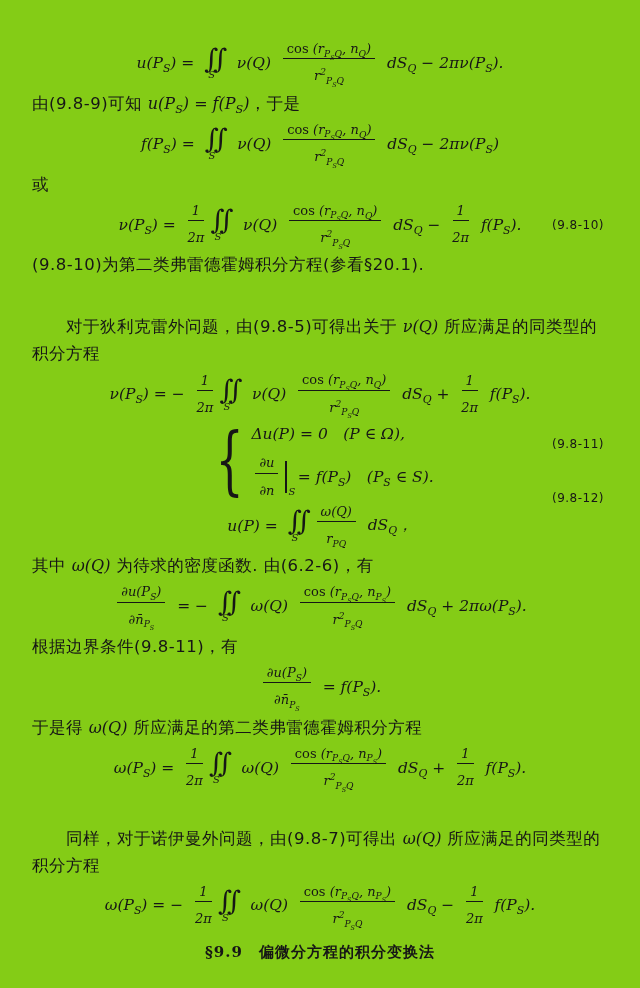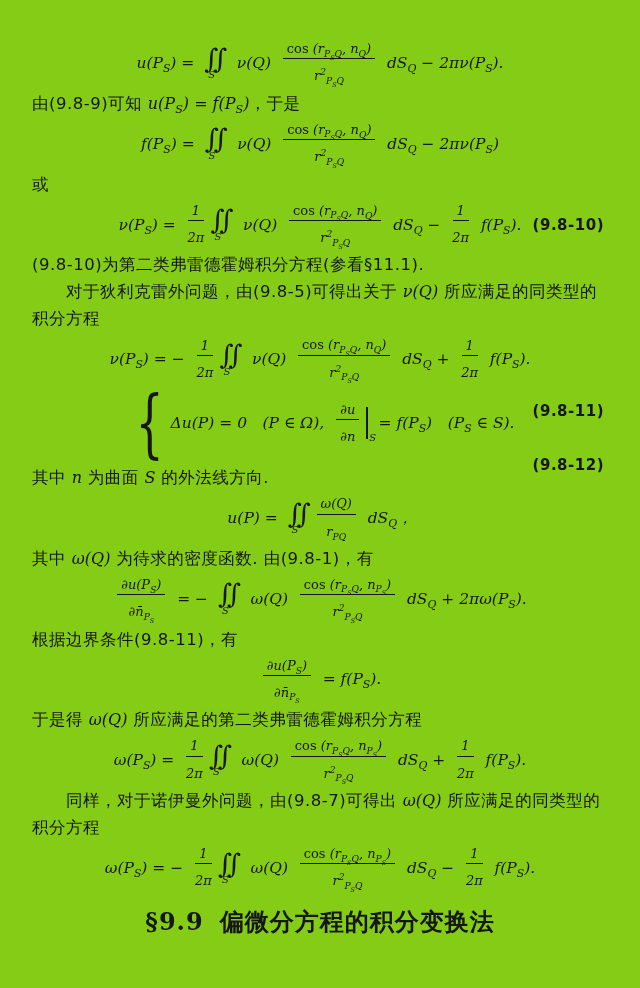--- a/index.html
+++ b/index.html
@@ -9,45 +9,45 @@
     padding:36px 32px 0 32px;overflow:hidden;
     font-family:"DejaVu Sans","Liberation Sans",sans-serif;
   }
   .cn{font-family:"DejaVu Sans","Liberation Sans",sans-serif;font-style:normal;text-align:right;}
   .bold{font-weight:bold;}
   .math,.mrun{font-family:"DejaVu Serif","Liberation Serif",serif;font-style:italic;}
   .up{font-style:normal;}
   sub,sup{font-size:0.70em;line-height:0;}
   .para{font-size:16.5px;line-height:27px;letter-spacing:0.5px;}
   .para .math{font-size:16px;letter-spacing:0;}
-  .para.ind{text-indent:34px;}
+  .para.ind{text-indent:34px;margin-top:35px;}
   .fline{position:relative;display:flex;justify-content:center;align-items:center;
          margin:5px 0;font-size:15.5px;min-height:42px;}
   .fin{display:inline-flex;align-items:center;}
-  .eqnum{position:absolute;right:4px;font-size:15px;letter-spacing:0.5px;font-weight:bold;}
+  .eqnum{position:absolute;right:4px;font-size:12px;letter-spacing:0.5px;}
   .fline .eqnum{top:50%;transform:translateY(-50%);}
   .frac{display:inline-flex;flex-direction:column;align-items:center;
         margin:0 4px;font-size:13px;line-height:1.25;}
   .frac .num{padding:0 4px 1px 4px;border-bottom:1.2px solid #161616;white-space:nowrap;}
   .frac .den{padding-top:9px;white-space:nowrap;}
   .ii{display:inline-flex;flex-direction:column;align-items:center;margin:0 2px;line-height:1;}
   .iig{font-size:27px;font-style:normal;line-height:0.95;}
   .iis{font-size:10px;transform:translateX(-4px);margin-top:-1px;}
   .vbar{display:inline-block;position:relative;width:1.5px;background:#161616;
         height:32px;margin:0 3px 0 3px;align-self:center;}
   .vbs{position:absolute;left:3px;bottom:-4px;font-size:10px;white-space:nowrap;}
   .sys{position:relative;display:flex;justify-content:center;margin:4px 0;}
   .sysmid{display:inline-flex;align-items:center;}
   .brace{font-family:"DejaVu Serif","Liberation Serif",serif;font-style:normal;
          font-size:74px;line-height:1;transform:scaleX(0.6);margin-right:-2px;}
-  .sysrows{display:inline-flex;flex-direction:row;gap:8px;}
+  .sysrows{display:inline-flex;flex-direction:column;gap:8px;}
   .sysrow{display:inline-flex;align-items:center;font-size:15.5px;min-height:26px;}
   .sys .eqnum.n1{top:16px;}
   .sys .eqnum.n2{top:70px;}
-  .shead{text-align:center;font-size:24px;font-weight:bold;margin:16px 0 8px 0;letter-spacing:1px;}
+  .shead{text-align:center;font-size:15px;font-weight:bold;margin:16px 0 8px 0;letter-spacing:1px;}
   .shead .lbl{font-family:"DejaVu Serif","Liberation Serif",serif;margin-right:16px;}
 </style>
 </head>
 <body>
 
 <div class="page">
   <div id="content">
       <div class="fline">
         <span class="fin">
           <span class="math"><span class="mrun">u(P</span><sub><span class="mrun">S</span></sub><span class="mrun">) = </span></span>
@@ -98,21 +98,21 @@
           </span>
           <span class="math"><span class="mrun"> dS</span><sub><span class="mrun">Q</span></sub><span class="mrun"> − </span></span>
           <span class="frac math">
             <span class="num"><span class="mrun">1</span></span>
             <span class="den"><span class="mrun">2π</span></span>
           </span>
           <span class="math"><span class="mrun"> f(P</span><sub><span class="mrun">S</span></sub><span class="mrun">).</span></span>
         </span>
         <span class="eqnum cn">(9.8-10)</span>
       </div>
-      <div class="para"><span class="cn">(9.8-10)为第二类弗雷德霍姆积分方程(参看§11.1).</span></div>
+      <div class="para"><span class="cn">(9.8-10)为第二类弗雷德霍姆积分方程(参看§20.1).</span></div>
       <div class="para ind"><span class="cn">对于狄利克雷外问题，由(9.8-5)可得出关于 </span><span class="math"><span class="mrun">ν(Q)</span></span><span class="cn"> 所应满足的同类型的</span></div>
       <div class="para"><span class="cn">积分方程</span></div>
       <div class="fline">
         <span class="fin">
           <span class="math"><span class="mrun">ν(P</span><sub><span class="mrun">S</span></sub><span class="mrun">) = − </span></span>
           <span class="frac math">
             <span class="num"><span class="mrun">1</span></span>
             <span class="den"><span class="mrun">2π</span></span>
           </span>
           <span class="ii math">
@@ -147,36 +147,35 @@
                 <span class="den"><span class="mrun">∂n</span></span>
               </span>
               <span class="vbar">
                 <span class="vbs math"><span class="mrun">S</span></span>
               </span>
               <span class="math"><span class="mrun"> = f(P</span><sub><span class="mrun">S</span></sub><span class="mrun">)  (P</span><sub><span class="mrun">S</span></sub><span class="mrun"> ∈ S).</span></span>
             </span>
           </span>
         </span>
       </div>
-      <div class="para"><span class="cn">其中 </span><span class="math"><span class="mrun">n</span></span><span class="cn"> 为曲面 </span><span class="math"><span class="mrun">S</span></span><span class="cn"> 的外法线方向.</span></div>
       <div class="fline">
         <span class="fin">
           <span class="math"><span class="mrun">u(P) = </span></span>
           <span class="ii math">
             <span class="iig">∬</span>
             <span class="iis"><span class="mrun">S</span></span>
           </span>
           <span class="frac math">
             <span class="num"><span class="mrun">ω(Q)</span></span>
             <span class="den"><span class="mrun">r</span><sub><span class="mrun">PQ</span></sub></span>
           </span>
           <span class="math"><span class="mrun"> dS</span><sub><span class="mrun">Q</span></sub><span class="mrun">，</span></span>
         </span>
       </div>
-      <div class="para"><span class="cn">其中 </span><span class="math"><span class="mrun">ω(Q)</span></span><span class="cn"> 为待求的密度函数. 由(9.8-1)，有</span></div>
+      <div class="para"><span class="cn">其中 </span><span class="math"><span class="mrun">ω(Q)</span></span><span class="cn"> 为待求的密度函数. 由(6.2-6)，有</span></div>
       <div class="fline">
         <span class="fin">
           <span class="frac math">
             <span class="num"><span class="mrun">∂u(P</span><sub><span class="mrun">S</span></sub><span class="mrun">)</span></span>
             <span class="den"><span class="mrun">∂n̄</span><sub><span class="mrun">P</span><sub><span class="mrun">S</span></sub></sub></span>
           </span>
           <span class="math"><span class="mrun"> = − </span></span>
           <span class="ii math">
             <span class="iig">∬</span>
             <span class="iis"><span class="mrun">S</span></span>

